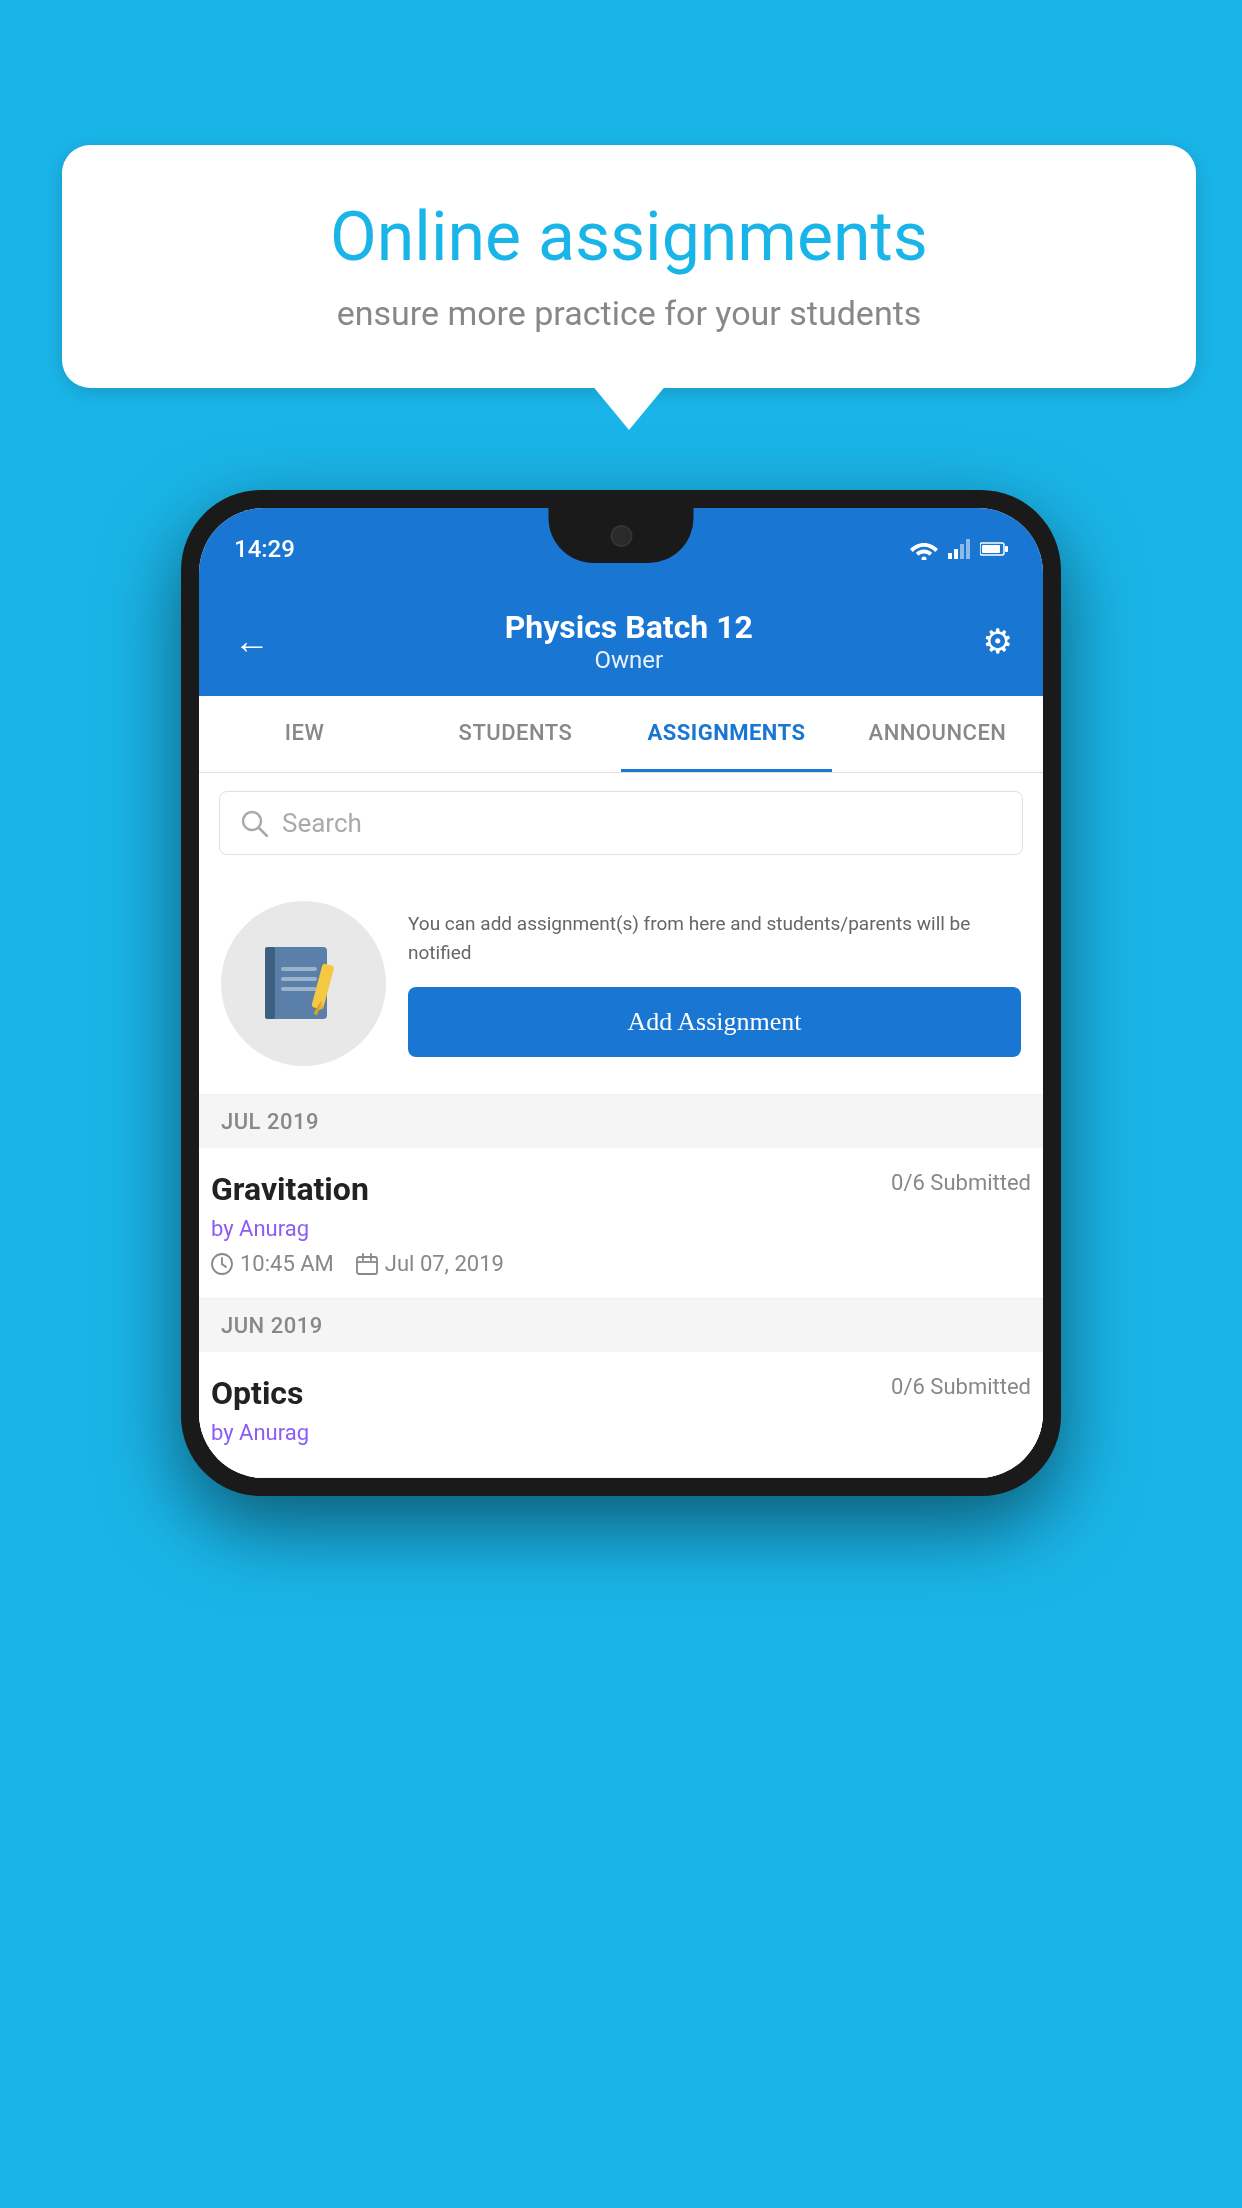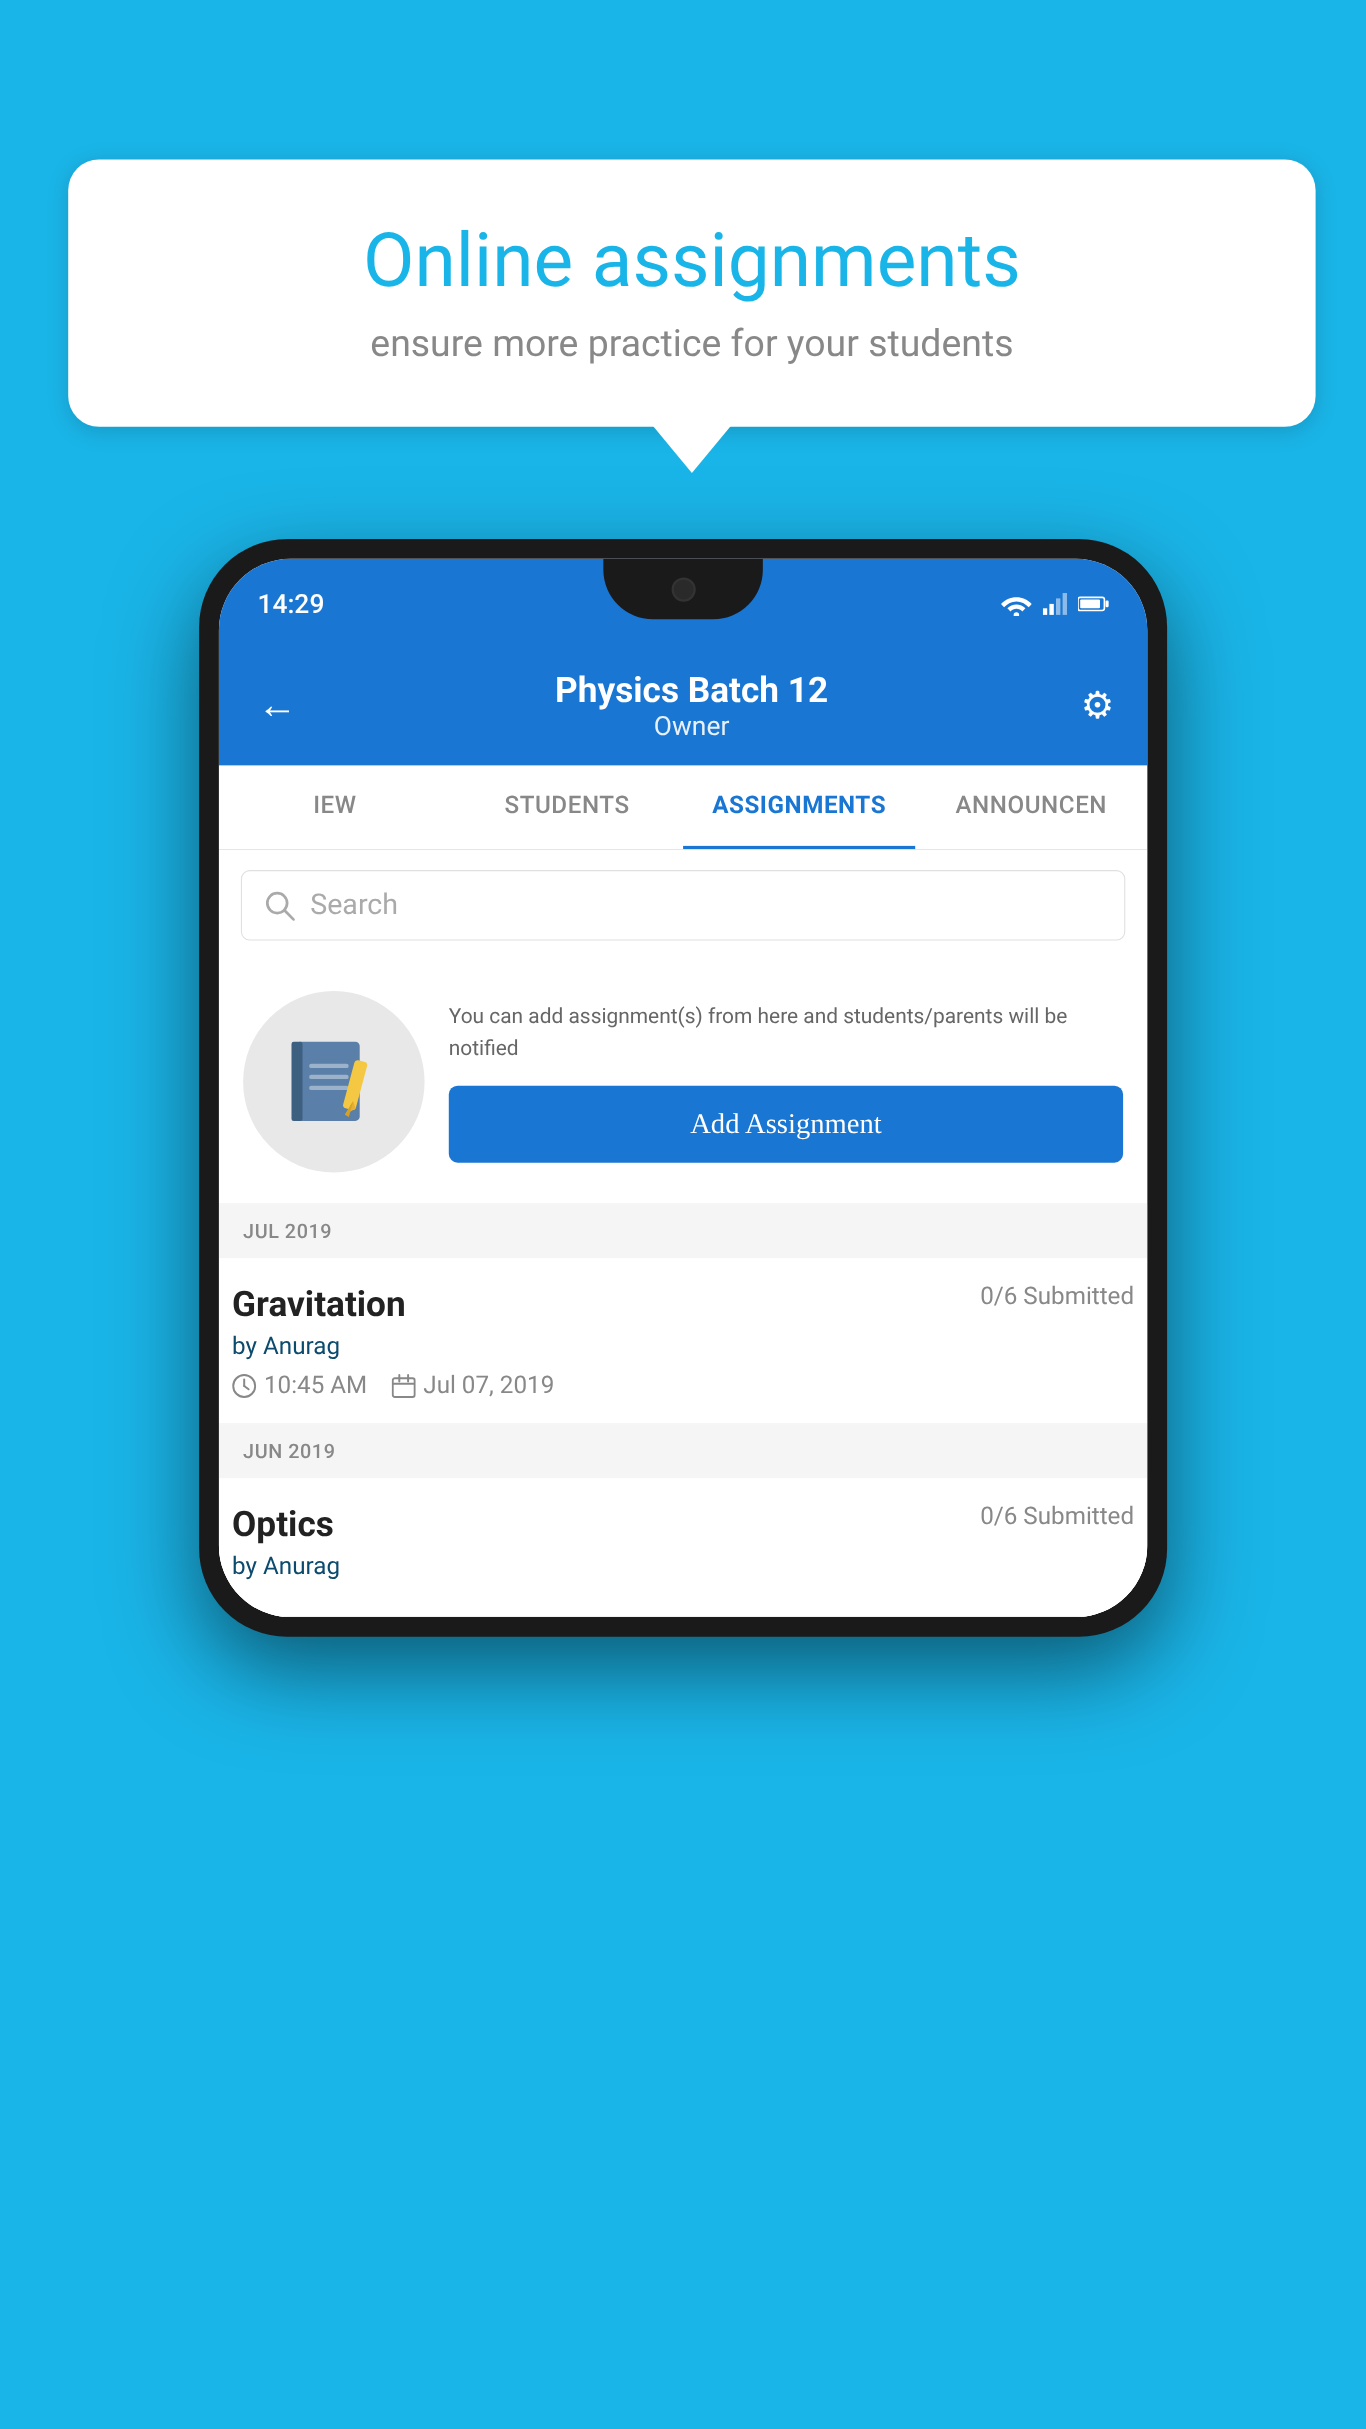--- a/index.html
+++ b/index.html
@@ -264,21 +264,21 @@
       width: 100%;
       text-align: center;
       font-family: Liberation Serif, serif;
     }
 
     
     .section-header {
       background: #f5f5f5;
       padding: 14px 22px;
       color: #888;
-      font-size: 18px;
+      font-size: 22px;
       font-weight: 500;
       letter-spacing: 0.5px;
     }
 
     
     .assignment-item {
       padding: 22px 12px;
       border-bottom: 1px solid #f0f0f0;
       background: white;
     }
@@ -295,21 +295,21 @@
       font-weight: 700;
       color: #222;
     }
 
     .assignment-submitted {
       font-size: 22px;
       color: #888;
     }
 
     .assignment-by {
-      color: #0c4a6e;
+      color: #8b5cf6;
       font-size: 22px;
       margin-bottom: 10px;
     }
 
     .assignment-meta {
       display: flex;
       align-items: center;
       gap: 22px;
       color: #888;
       font-size: 22px;

